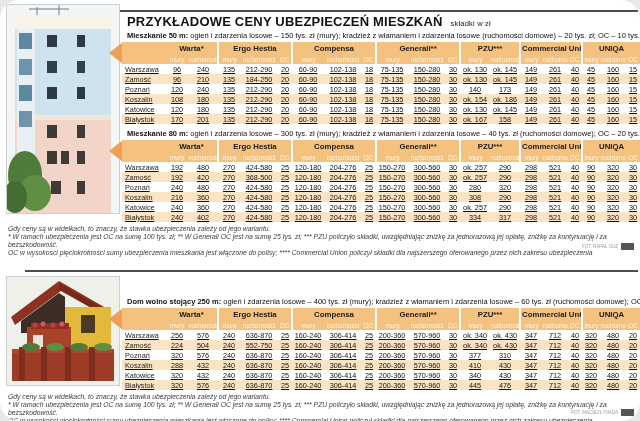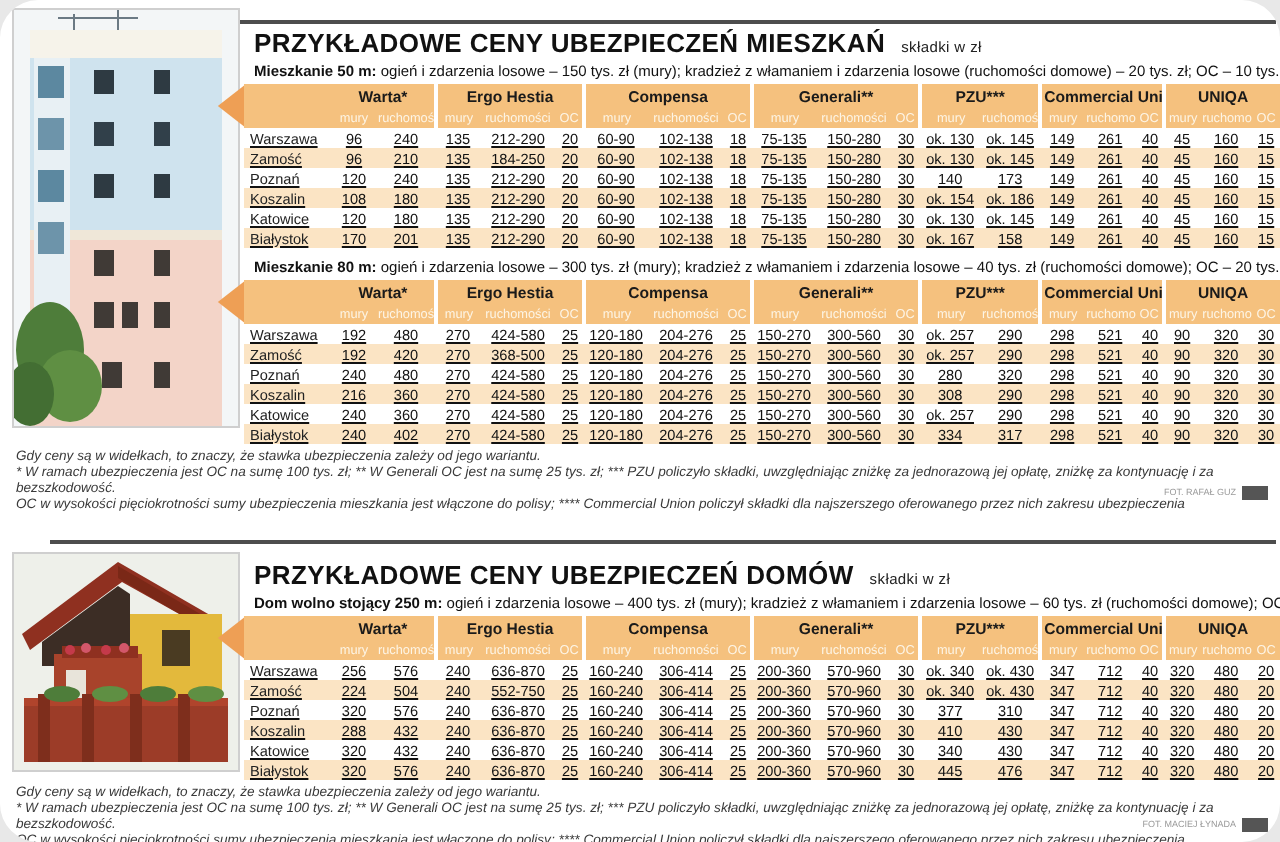--- a/index.html
+++ b/index.html
@@ -504,23 +504,20 @@
       <rect x="34" y="70" width="6" height="34" fill="#7e2e1c"></rect>
       <rect x="58" y="70" width="6" height="34" fill="#7e2e1c"></rect>
       <rect x="82" y="70" width="6" height="34" fill="#7e2e1c"></rect>
       <ellipse cx="24" cy="70" rx="9" ry="4" fill="#4e7d3a"></ellipse>
       <ellipse cx="48" cy="70" rx="9" ry="4" fill="#5f8f43"></ellipse>
       <ellipse cx="72" cy="70" rx="9" ry="4" fill="#4e7d3a"></ellipse>
       <ellipse cx="96" cy="70" rx="9" ry="4" fill="#5f8f43"></ellipse>
     </svg>
   </div>
 
-  <div class="title" style="top:280px">
-    <span>PRZYKŁADOWE CENY UBEZPIECZEŃ DOMÓW</span><span class="unit">składki w zł</span>
-  </div>
 
   <div class="caption" style="top:297px">
     <b>Dom wolno stojący 250 m:</b><span> ogień i zdarzenia losowe – 400 tys. zł (mury); kradzież z włamaniem i zdarzenia losowe – 60 tys. zł (ruchomości domowe); OC – 20 tys. zł</span>
   </div>
 
   <div class="band-arrow" style="top:308px"></div>
   <table class="prices" style="top: 308px; width: 518px;">
       <colgroup>
         <col style="width: 44px;">
         <col style="width: 22px;">

